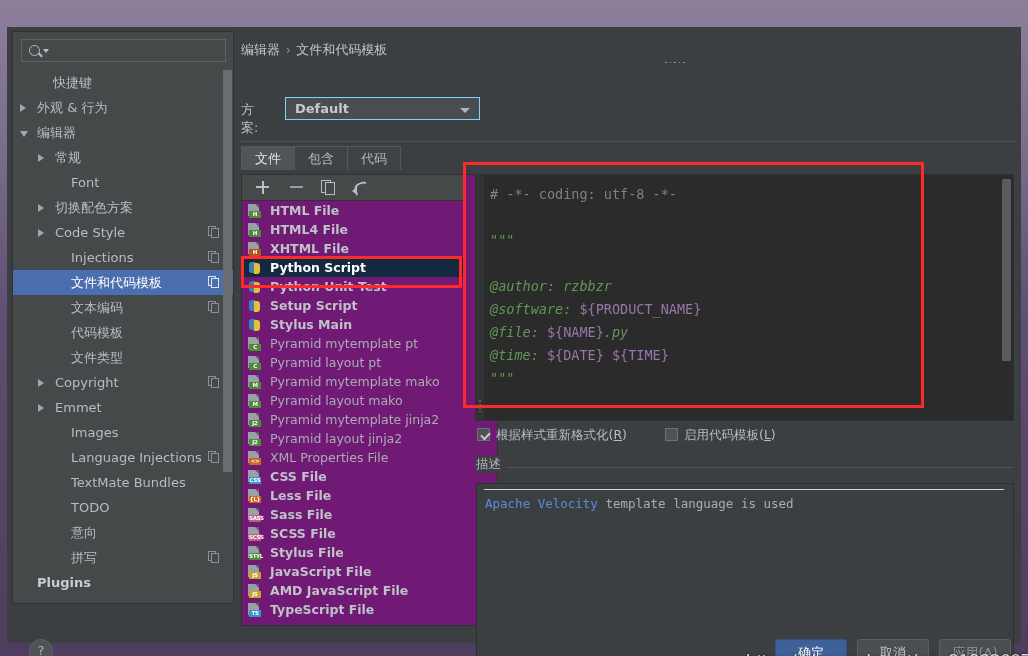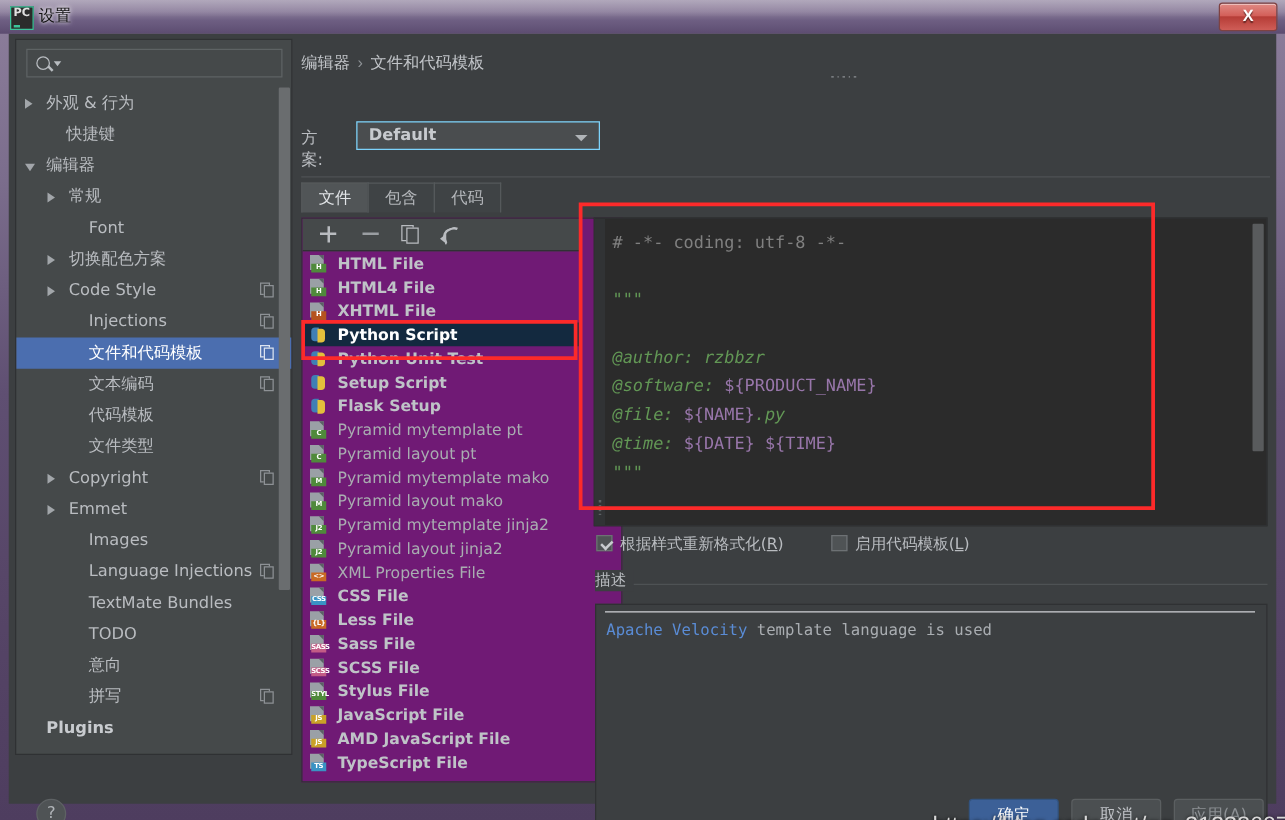--- a/index.html
+++ b/index.html
@@ -359,42 +359,36 @@
     text-shadow: 0 0 3px rgba(0,0,0,.8);
     letter-spacing: -0.2px;
     box-sizing: border-box;
   }
 </style>
 </head>
 <body>
 
 <div id="window">
 
-  <div id="titlebar">
-    <div class="gloss"></div>
-    <div id="app-icon">PC<span class="bar"></span></div>
-    <div id="win-title">设置</div>
-    <div id="close-btn">X</div>
-  </div>
 
   <div id="dialog">
 
     <div id="sidebar">
       <div id="search-box">
         <span class="mag"></span>
         <span class="mag-handle"></span>
         <span class="caret"></span>
       </div>
       <div id="tree">
           <div class="tree-item">
+            <span class="label" style="left: 40px;">快捷键</span>
+          </div>
+          <div class="tree-item">
             <span class="arrow" style="left: 7px;"></span>
             <span class="label" style="left: 24px;">外观 &amp; 行为</span>
-          </div>
-          <div class="tree-item">
-            <span class="label" style="left: 40px;">快捷键</span>
           </div>
           <div class="tree-item">
             <span class="arrow down" style="left: 7px;"></span>
             <span class="label" style="left: 24px;">编辑器</span>
           </div>
           <div class="tree-item">
             <span class="arrow" style="left: 25px;"></span>
             <span class="label" style="left: 42px;">常规</span>
           </div>
           <div class="tree-item">
@@ -547,21 +541,21 @@
                 <span class="snake-b"></span>
                 <span class="snake-y"></span>
               </span><span>Python Unit Test</span></div>
             <div class="fl-row bold"><span class="fl-icon py">
                 <span class="snake-b"></span>
                 <span class="snake-y"></span>
               </span><span>Setup Script</span></div>
             <div class="fl-row bold"><span class="fl-icon py">
                 <span class="snake-b"></span>
                 <span class="snake-y"></span>
-              </span><span>Flask Setup</span></div>
+              </span><span>Stylus Main</span></div>
             <div class="fl-row"><span class="fl-icon">
                 <span class="page"></span>
                 <span class="fold"></span>
                 <span class="badge" style="background:#4f8a3b">C</span>
               </span><span>Pyramid mytemplate pt</span></div>
             <div class="fl-row"><span class="fl-icon">
                 <span class="page"></span>
                 <span class="fold"></span>
                 <span class="badge" style="background:#4f8a3b">C</span>
               </span><span>Pyramid layout pt</span></div>

